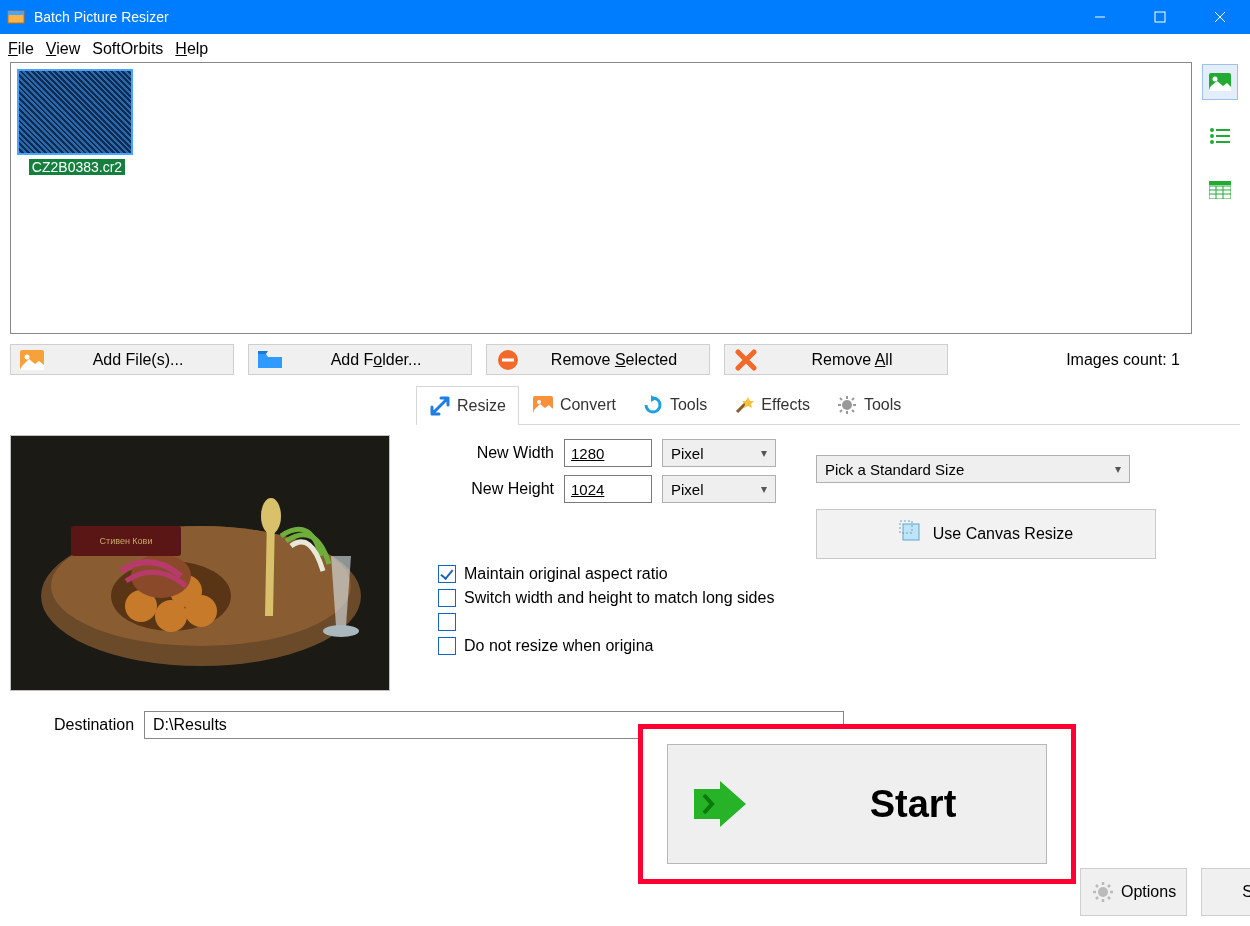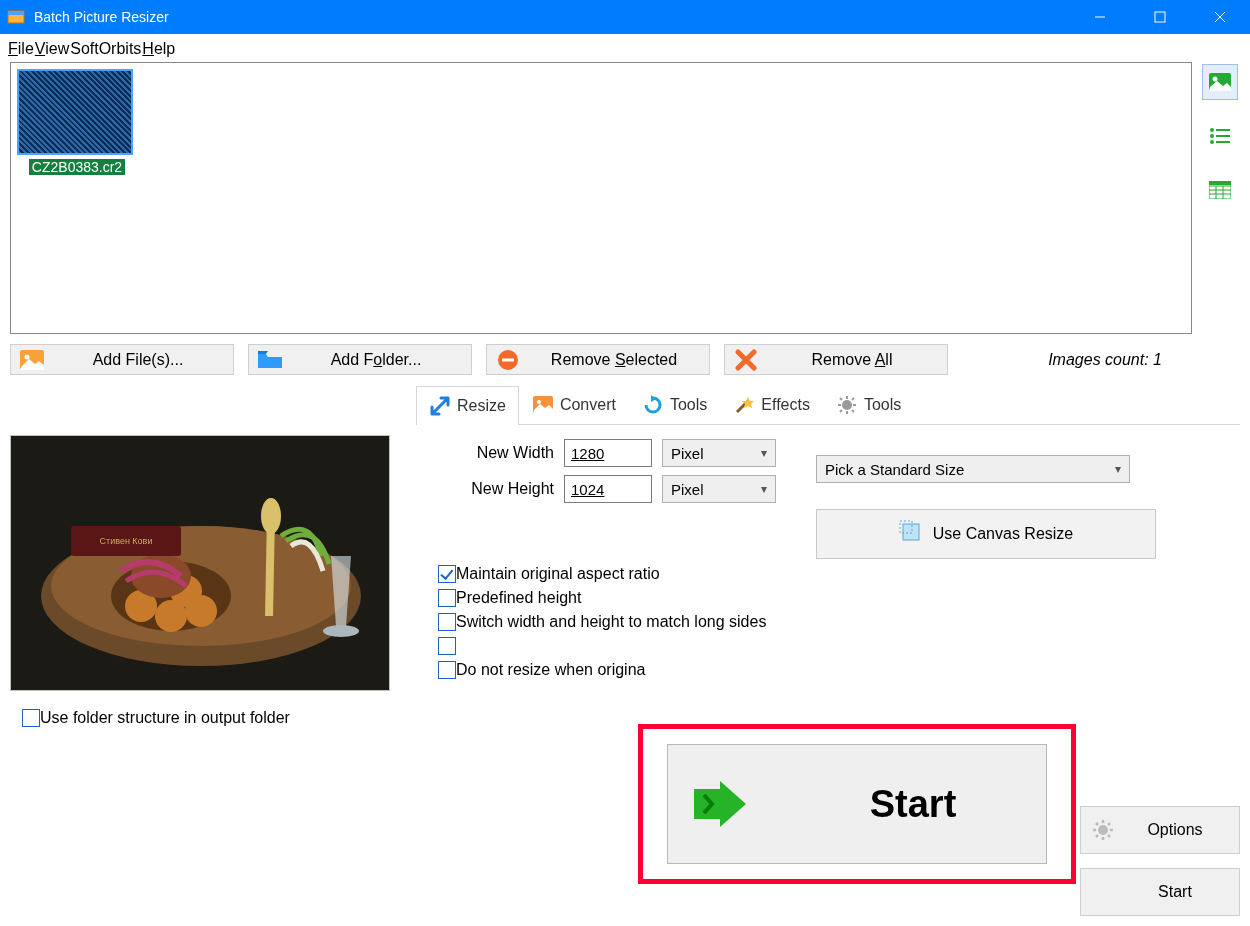--- a/index.html
+++ b/index.html
@@ -7,21 +7,21 @@
 
   
   .titlebar { height: 34px; background: #007dff; display: flex; align-items: center; color: #ffffff; padding-left: 6px; font-size: 14px; }
   .titlebar .app-icon { width: 20px; height: 20px; margin-right: 8px; display: flex; align-items: center; justify-content: center; }
   .titlebar .title-text { flex: 0 0 auto; }
   .titlebar .spacer { flex: 1; }
   .win-btn { width: 60px; height: 34px; display: flex; align-items: center; justify-content: center; color: #fff; }
   .win-btn svg { stroke: #fff; }
 
   
-  .menubar { height: 28px; display: flex; align-items: center; gap: 1px; padding: 4px 8px 2px 8px; font-size: 16px; }
+  .menubar { height: 28px; display: flex; align-items: center; gap: 12px; padding: 4px 8px 2px 8px; font-size: 16px; }
   .menubar span { cursor: default; }
   .mn { text-decoration: underline; text-decoration-color: rgba(0,0,0,0.6); }
 
   
   .content { padding: 0 10px; }
 
   
   .thumb-row { display: flex; gap: 8px; }
   .thumb-area { flex: 1; height: 272px; border: 1px solid #888; background: #fff; padding: 6px; }
   .thumb { width: 120px; text-align: center; }
@@ -32,55 +32,55 @@
   .side-icons { width: 40px; display: flex; flex-direction: column; gap: 18px; align-items: center; padding-top: 2px; }
   .side-btn { width: 36px; height: 36px; background: #f0f0f0; border: 1px solid #d6d6d6; display:flex; align-items:center; justify-content:center; }
   .side-btn.active { background: #e4eefb; border-color:#9cc2ec; }
   .side-plain { width: 36px; height: 36px; display:flex; align-items:center; justify-content:center; }
 
   
   .action-row { display:flex; gap: 14px; align-items: center; margin-top: 10px; }
   .action-btn { height: 31px; width: 224px; background: #f0f0f0; border: 1px solid #cfcfcf; display:flex; align-items:center; padding: 0 8px; font-size: 16px; }
   .action-btn .aicon { width:26px; height:26px; display:flex; align-items:center; justify-content:center; margin-right: 6px; }
   .action-btn .alabel { flex:1; text-align:center; }
-  .images-count { margin-left:auto; margin-right: 78px; font-size: 16px; font-style: italic; }
+  .images-count { margin-left:auto; margin-right: 60px; font-size: 16px; }
 
   
   .lower { display:flex; margin-top: 10px; gap: 8px; }
   .preview-col { width: 398px; }
   .preview-img { margin-top: 50px; width: 380px; height: 256px; background: #2a281f; border: 1px solid #c0c0c0; position:relative; overflow:hidden; }
 
   .panel-col { flex:1; }
   .tabs { display:flex; height: 40px; border-bottom: 1px solid #d7d7d7; align-items: stretch; }
   .tab { display:flex; align-items:center; gap:6px; padding: 0 12px; font-size: 16px; color:#333; border:1px solid transparent; border-bottom:none; }
   .tab.active { background:#fff; border-color:#d7d7d7; border-top:1px solid #d7d7d7; position:relative; top:1px; }
   .tab .ticon { width:22px; height:22px; display:flex; align-items:center; justify-content:center; }
 
   .tab-body { padding: 14px 12px 6px 18px; font-size: 16px; }
   .frow { display:flex; align-items:center; gap: 10px; margin-bottom: 8px; }
   .frow label.lbl { width: 120px; text-align:right; }
   .text-input { width: 88px; height: 28px; border: 1px solid #7a7a7a; padding: 2px 6px; font-size: 15px; text-decoration: underline; }
   .select { width: 114px; height: 28px; border: 1px solid #b0b0b0; background:#efefef; display:flex; align-items:center; justify-content:space-between; padding:0 8px; font-size:15px; }
   .select-wide { width: 314px; }
   .chev { font-size:12px; color:#555; }
 
-  .chk { display:flex; align-items:center; margin: 6px 0 6px 4px; font-size: 16px; }
+  .chk { display:flex; align-items:center; gap: 8px; margin: 6px 0 6px 4px; font-size: 16px; }
   .chkbox { width: 18px; height: 18px; border: 1.5px solid #1a63c2; display:flex; align-items:center; justify-content:center; }
   .chkbox.checked::after { content:""; width:10px; height:5px; border-left:2.5px solid #1a63c2; border-bottom:2.5px solid #1a63c2; transform: rotate(-50deg) translate(1px,-1px); }
 
   .canvas-btn { width: 340px; height: 50px; background:#f2f2f2; border:1px solid #c8c8c8; display:flex; align-items:center; justify-content:center; gap:10px; font-size:16px; }
 
   
   .dest-row { display:flex; align-items:center; gap: 10px; margin-top: 20px; padding-left: 44px; }
   .dest-input { flex:1; max-width: 700px; height:28px; border:1px solid #888; padding:2px 8px; font-size:16px; }
 
   .folder-chk { margin-top: 18px; margin-left:12px; }
 
   
-  .right-col { position:absolute; right:10px; bottom:10px; width:160px; display:flex; flex-direction:column; gap:14px; }
+  .right-col { position:absolute; right:10px; bottom:10px; width:160px; display:flex; gap:14px; }
   .rbtn { height: 48px; background:#f0f0f0; border:1px solid #cfcfcf; display:flex; align-items:center; padding:0 10px; font-size:16px; }
   .rbtn .ricon { width:24px; height:24px; margin-right:6px; display:flex; align-items:center; justify-content:center; }
   .rbtn .rlab { flex:1; text-align:center; }
 
   
   .big-start-wrap { position:absolute; left: 638px; top: 724px; width: 438px; height: 160px; border: 5px solid #ff0033; background:#fff; display:flex; align-items:center; justify-content:center; }
   .big-start { width: 380px; height: 120px; background:#efefef; border:1px solid #b8b8b8; display:flex; align-items:center; padding-left: 22px; gap: 60px; }
   .big-start .bicon { width:60px; height:50px; display:flex; align-items:center; }
   .big-start .blabel { font-size:38px; font-weight:700; flex:1; text-align:center; padding-right:30px; }
 
@@ -324,42 +324,38 @@
             </div>
           </div>
         </div>
 
         <div class="chk">
           <span class="chkbox checked"></span>
           <span>Maintain original aspect ratio</span>
         </div>
         <div class="chk">
           <span class="chkbox"></span>
-          <span>Predefined height</span>
-        </div>
-        <div class="chk">
-          <span class="chkbox"></span>
           <span>Switch width and height to match long sides</span>
         </div>
         <div class="chk">
           <span class="chkbox"></span>
         </div>
         <div class="chk">
           <span class="chkbox"></span>
           <span>Do not resize when origina</span>
         </div>
       </div>
     </div>
   </div>
 
-
-  <div class="chk folder-chk">
-    <span class="chkbox"></span>
-    <span>Use folder structure in output folder</span>
-  </div>
+  <div class="dest-row">
+    <span style="font-size:16px;">Destination</span>
+    <input class="dest-input" value="D:\Results" style="">
+  </div>
+
 
 </div>
 
 <div class="right-col">
   <div class="rbtn">
     <span class="ricon">
         <svg width="22" height="22">
           <circle cx="11" cy="11" r="5" fill="#bbb"></circle>
           <g stroke="#bbb" stroke-width="2.5">
             <line x1="11" y1="1" x2="11" y2="4"></line>

